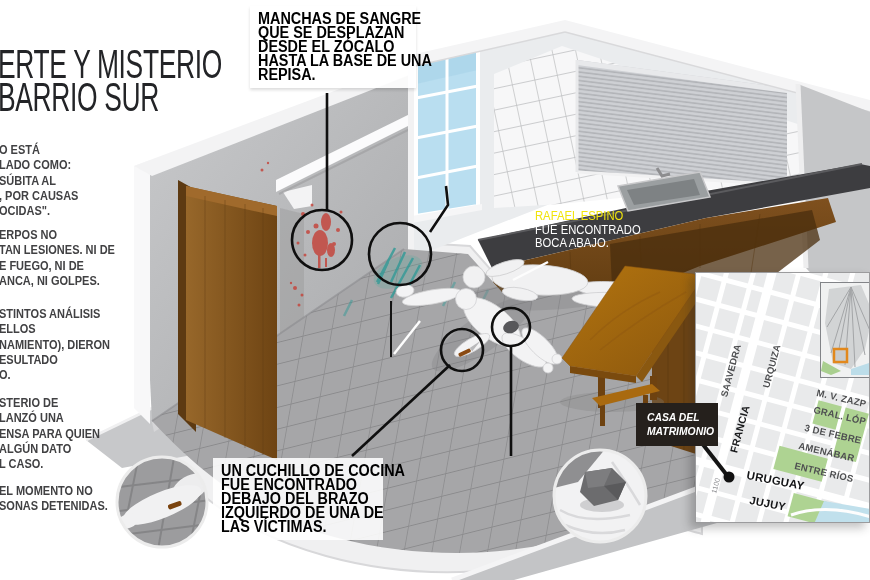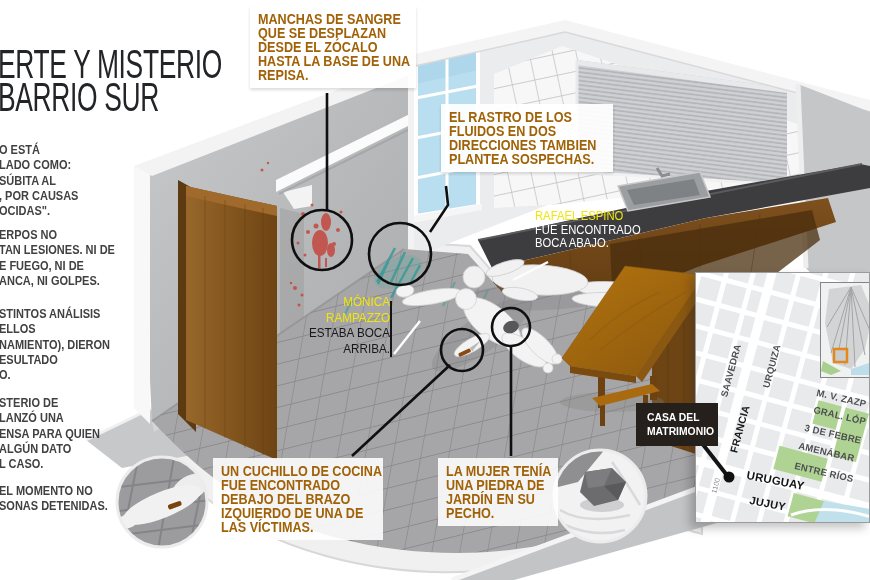--- a/index.html
+++ b/index.html
@@ -8,43 +8,43 @@
   .abs{position:absolute;left:0;top:0;}
   svg{display:block;}
   
   .headline{position:absolute;left:-2px;top:48px;font-size:40px;line-height:33px;font-weight:400;
             color:#232427;letter-spacing:-0.5px;white-space:nowrap;transform:scaleX(.66);
             transform-origin:0 0;z-index:5;}
   .para{position:absolute;left:-1px;font-size:12.5px;line-height:15.3px;font-weight:700;color:#414143;
         white-space:nowrap;transform:scaleX(.88);transform-origin:0 0;z-index:5;}
   .ln{display:block;}
   
-  .co{position:absolute;background:rgba(255,255,255,.93);padding:6px 8px;font-weight:700;font-size:14px;
-      line-height:14px;color:#a16207;z-index:5;box-shadow:0 2px 3px rgba(0,0,0,.14);}
+  .co{position:absolute;background:rgba(255,255,255,.93);padding:6px 8px;font-weight:700;font-size:16px;
+      line-height:14px;color:#000000;z-index:5;box-shadow:0 2px 3px rgba(0,0,0,.14);}
   .cnd{display:inline-block;transform:scaleX(.9);transform-origin:0 0;white-space:nowrap;}
   .cnd-r{display:inline-block;transform:scaleX(.9);transform-origin:100% 0;white-space:nowrap;}
   .lbl{position:absolute;font-weight:400;font-size:12.5px;line-height:13.5px;z-index:5;}
   .yellow{color:#f1e50b;}
   .white{color:#ffffff;}
   .dark{color:#17181a;}
   
   #map{position:absolute;left:695px;top:272px;width:175px;height:251px;background:#fdfdfd;
        border:1px solid #9b9b9d;box-sizing:border-box;overflow:hidden;z-index:2;
        box-shadow:-5px 5px 9px rgba(40,40,40,.28);}
   .ms{position:absolute;white-space:nowrap;font-weight:700;color:#4e4f51;font-size:9.5px;letter-spacing:.2px;}
   .rotV{transform:rotate(-75deg);transform-origin:0 100%;}
   .rotC{transform:rotate(13deg);transform-origin:0 0;}
   .ms-big{font-size:11.5px;color:#141517;transform:rotate(11deg);transform-origin:0 0;}
   .ms-fr{font-size:10.5px;color:#1b1c1e;}
   .ms-num{font-size:7px;color:#85868a;font-weight:400;}
   #inset{position:absolute;left:124px;top:9px;width:58px;height:94px;background:#f0f1f1;
          border:1px solid #828488;overflow:hidden;}
   #overlay{position:absolute;left:0;top:0;z-index:3;pointer-events:none;}
   #casa{position:absolute;left:636px;top:403px;width:82px;height:43px;background:#25201c;color:#fff;
-        font-size:11.5px;line-height:14px;font-weight:700;padding:7px 0 0 11px;box-sizing:border-box;z-index:4;}
+        font-size:11.5px;line-height:14px;font-weight:700;padding:7px 0 0 11px;box-sizing:border-box;z-index:4;font-style:italic;}
   #scene{z-index:1;}
 </style>
 </head>
 <body>
 
 <div class="page">
 
   <svg id="scene" class="abs" width="870" height="580" viewBox="0 0 870 580">
     <defs>
       <linearGradient id="gWallL" x1="0" y1="0" x2="1" y2="1">
@@ -372,64 +372,40 @@
   <div class="co" style="left:250px;top:6px;width:150px">
     <span class="cnd">
       <span class="ln">MANCHAS DE SANGRE</span>
       <span class="ln">QUE SE DESPLAZAN</span>
       <span class="ln">DESDE EL ZÓCALO</span>
       <span class="ln">HASTA LA BASE DE UNA</span>
       <span class="ln">REPISA.</span>
     </span>
   </div>
 
-  <div class="co" style="left:441px;top:104px;width:156px">
-    <span class="cnd">
-      <span class="ln">EL RASTRO DE LOS</span>
-      <span class="ln">FLUIDOS EN DOS</span>
-      <span class="ln">DIRECCIONES TAMBIEN</span>
-      <span class="ln">PLANTEA SOSPECHAS.</span>
-    </span>
-  </div>
 
   <div class="lbl" style="left:535px;top:210px">
     <span class="cnd">
       <span class="ln yellow">RAFAEL ESPINO</span>
       <span class="ln white">FUE ENCONTRADO</span>
       <span class="ln white">BOCA ABAJO.</span>
     </span>
   </div>
 
-  <div class="lbl" style="left:290px;top:294px;width:100px;text-align:right;font-size:13px;line-height:15.5px">
-    <span class="cnd-r">
-      <span class="ln yellow">MÓNICA</span>
-      <span class="ln yellow">RAMPAZZO</span>
-      <span class="ln dark">ESTABA BOCA</span>
-      <span class="ln dark">ARRIBA.</span>
-    </span>
-  </div>
 
   <div class="co" style="left:213px;top:458px;width:154px;background:rgba(255,255,255,.88);box-shadow:none">
     <span class="cnd">
       <span class="ln">UN CUCHILLO DE COCINA</span>
       <span class="ln">FUE ENCONTRADO</span>
       <span class="ln">DEBAJO DEL BRAZO</span>
       <span class="ln">IZQUIERDO DE UNA DE</span>
       <span class="ln">LAS VÍCTIMAS.</span>
     </span>
   </div>
 
-  <div class="co" style="left:438px;top:458px;width:104px;background:rgba(255,255,255,.88);box-shadow:none">
-    <span class="cnd">
-      <span class="ln">LA MUJER TENÍA</span>
-      <span class="ln">UNA PIEDRA DE</span>
-      <span class="ln">JARDÍN EN SU</span>
-      <span class="ln">PECHO.</span>
-    </span>
-  </div>
 
   <div id="map">
     <svg class="abs" width="175" height="251" viewBox="0 0 175 251">
       <rect width="175" height="251" fill="#fdfdfd"></rect>
       <g transform="rotate(15 87 125)">
         <rect x="-90" y="-90" width="360" height="440" fill="#e9eaeb"></rect>
         <g stroke="#ffffff" stroke-width="5">
           <line x1="-78" y1="-90" x2="-78" y2="350"></line>
             <line x1="-52" y1="-90" x2="-52" y2="350"></line>
           <line x1="-26" y1="-90" x2="-26" y2="350"></line>

